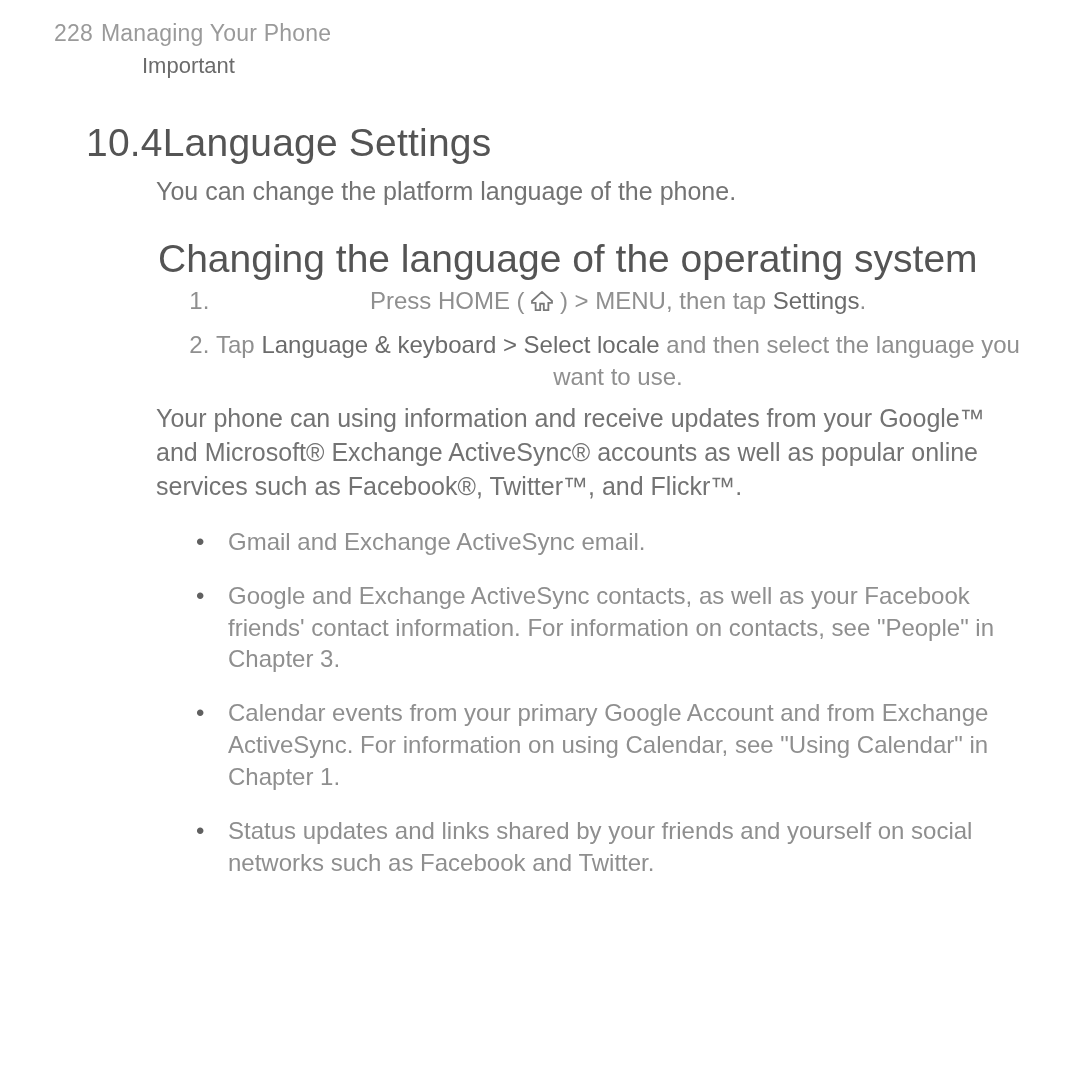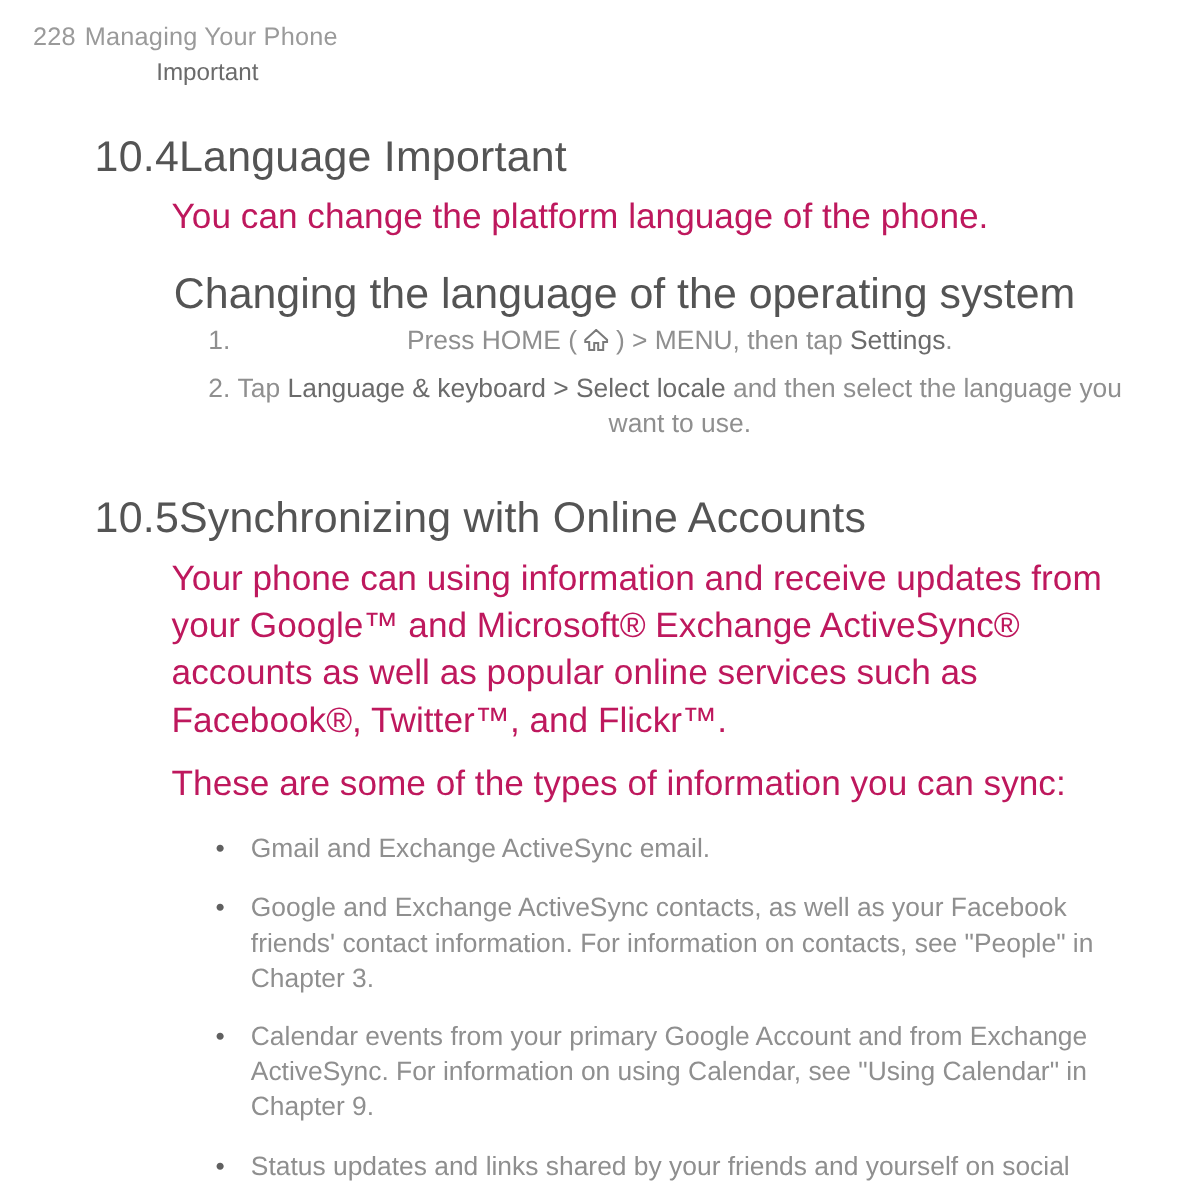--- a/index.html
+++ b/index.html
@@ -16,20 +16,21 @@
     box-sizing: border-box;
     width: 1080px;
     height: 1080px;
     padding: 20px 30px 30px 30px;
   }
   .header {
     font-size: 23px;
     color: #9a9a9a;
     margin-bottom: 6px;
     letter-spacing: 0.2px;
+    margin-left: 24px;
   }
   .header .num {
     margin-right: 8px;
   }
   .note-row {
     display: flex;
     align-items: center;
     margin-left: 112px;
     margin-right: 5px;
   }
@@ -48,23 +49,23 @@
     font-weight: 300;
     font-size: 39px;
     color: #545454;
     margin: 42px 0 10px 56px;
     letter-spacing: 0.2px;
   }
   .section-title .secnum {
     display: inline-block;
   }
   p.body {
-    font-size: 32px;
+    font-size: 25px;
     line-height: 1.35;
-    color: #be185d;
+    color: #737373;
     margin: 8px 30px 8px 126px;
   }
   h2.subhead {
     font-weight: 300;
     font-size: 39px;
     color: #545454;
     margin: 28px 0 2px 128px;
   }
   ol.steps {
     list-style: decimal;
@@ -122,45 +123,41 @@
 
   <div class="header">
     <span class="num">228</span><span>Managing Your Phone</span>
   </div>
 
   <div class="note-row">
     <div class="note-label">Important</div>
   </div>
 
   <h1 class="section-title">
-    <span class="secnum">10.4</span><span>Language Important</span>
+    <span class="secnum">10.4</span><span>Language Settings</span>
   </h1>
 
   <p class="body">You can change the platform language of the phone.</p>
 
   <h2 class="subhead">Changing the language of the operating system</h2>
 
   <ol class="steps">
     <li>
       <span>Press HOME ( </span><span class="home-icon"><svg viewBox="0 0 24 22">
             <path d="M12 1 L23 11 L23 13 L19 13 L19 21 L14 21 L14 14 L10 14 L10 21 L5 21 L5 13 L1 13 L1 11 Z" fill="none" stroke="#7a7a7a" stroke-width="2"></path>
           </svg></span><span> ) &gt; MENU, then tap </span><span class="darker">Settings</span><span>.</span>
     </li>
     <li>
       <span>Tap </span><span class="darker">Language &amp; keyboard &gt; Select locale</span><span> and then select the language you want to use.</span>
     </li>
   </ol>
 
-  <h1 class="section-title" style="margin-top:48px;">
-    <span class="secnum">10.5</span><span>Synchronizing with Online Accounts</span>
-  </h1>
 
   <p class="body">Your phone can using information and receive updates from your Google™ and Microsoft® Exchange ActiveSync® accounts as well as popular online services such as Facebook®, Twitter™, and Flickr™.</p>
-  <p class="body" style="margin-top:14px;">These are some of the types of information you can sync:</p>
 
   <ul class="bullets">
     <li>Gmail and Exchange ActiveSync email.</li>
     <li>Google and Exchange ActiveSync contacts, as well as your Facebook friends' contact information. For information on contacts, see "People" in Chapter 3.</li>
-    <li>Calendar events from your primary Google Account and from Exchange ActiveSync. For information on using Calendar, see "Using Calendar" in Chapter 9.</li>
+    <li>Calendar events from your primary Google Account and from Exchange ActiveSync. For information on using Calendar, see "Using Calendar" in Chapter 1.</li>
     <li>Status updates and links shared by your friends and yourself on social networks such as Facebook and Twitter.</li>
   </ul>
 
 </div>
 
 </body></html>

